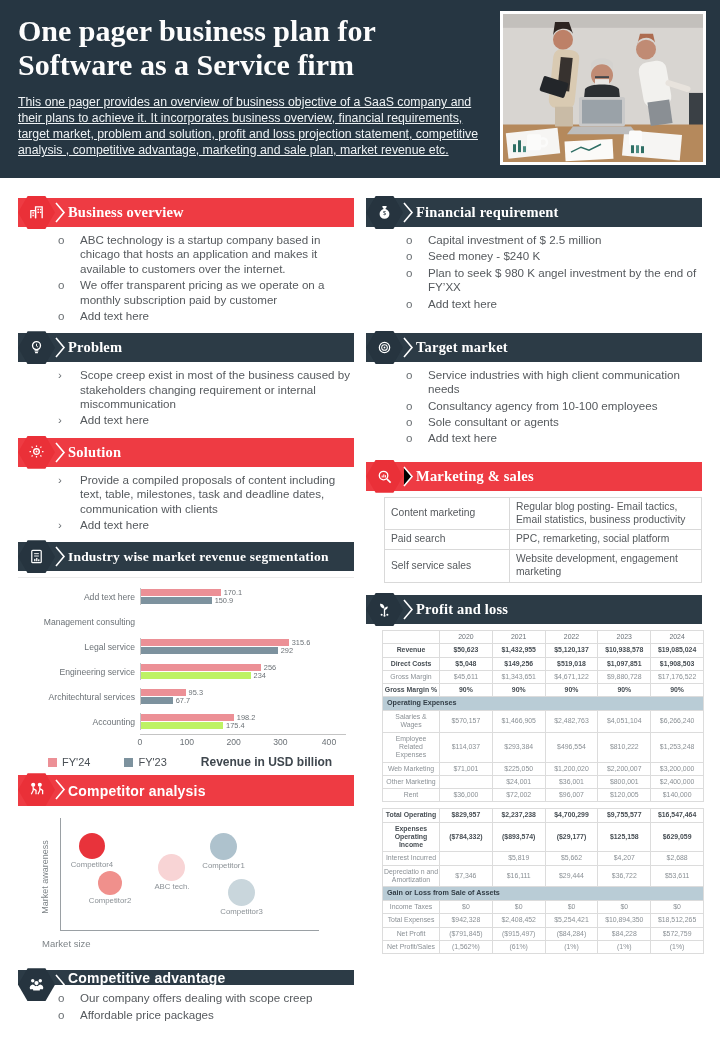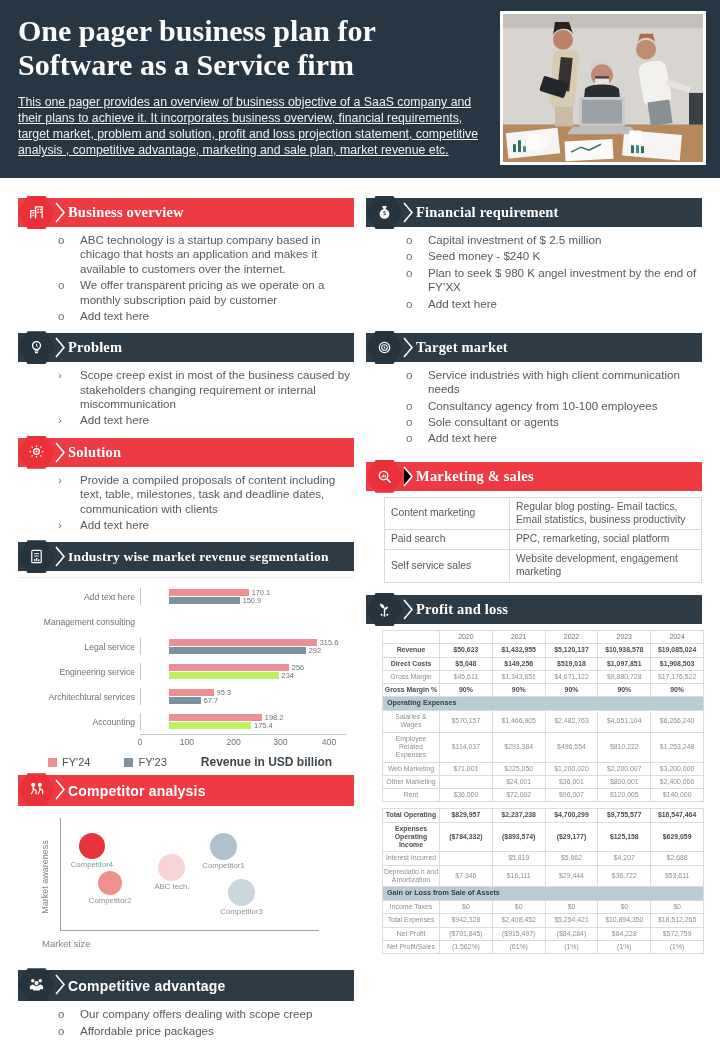--- a/index.html
+++ b/index.html
@@ -36,21 +36,21 @@
   
   .bullets{margin:2px 0 10px 40px;padding:0;list-style:none;font-size:11.6px;
         line-height:1.24;color:#55595d;}
   .bullets li{display:flex;margin-bottom:2px;}
   .bullets .mk{width:22px;flex:none;color:#6a6f73;}
   
   .bar-chart{position:relative;margin:4px 0 6px 0;border-top:1px solid #ececec;padding-top:6px;}
   .bar-row{display:flex;align-items:center;height:25px;}
   .bar-cat{width:122px;flex:none;text-align:right;padding-right:5px;font-size:8.6px;
         color:#6b7176;box-sizing:border-box;}
-  .bar-group{position:relative;width:206px;border-left:1px solid #c4c4c4;padding-left:28px;}
+  .bar-group{position:relative;width:206px;border-left:1px solid #c4c4c4;}
   .bar{position:relative;height:7px;margin:1px 0;}
   .bar .bar-val{position:absolute;left:100%;margin-left:3px;top:-1px;font-size:7.4px;
         color:#6b7176;white-space:nowrap;}
   .bar-axis{position:relative;height:14px;margin-left:122px;width:206px;
         border-top:1px solid #c4c4c4;}
   .bar-axis span{position:absolute;top:2px;transform:translateX(-50%);font-size:8.6px;color:#6b7176;}
   .bar-legend{display:flex;align-items:center;margin:6px 0 0 30px;font-size:11px;color:#4a5056;}
   .bar-legend .sq{width:9px;height:9px;margin-right:5px;}
   .bar-legend .lg{margin-right:34px;display:flex;align-items:center;}
   .bar-legend .cap{font-weight:700;font-size:12px;color:#3f474e;}
@@ -370,21 +370,21 @@
             <div class="bubble" style="height: 27px; width: 27px; left: 97.44px; top: 35.78px; background: rgb(248, 212, 213);"></div>
             <div class="bubble-lab" style="left: 110.94px; top: 63.78px;">ABC tech.</div>
             <div class="bubble" style="height: 27px; width: 27px; left: 149.04px; top: 14.5px; background: rgb(174, 194, 205);"></div>
             <div class="bubble-lab" style="left: 162.54px; top: 42.5px;">Competitor1</div>
             <div class="bubble" style="height: 27px; width: 27px; left: 167.1px; top: 60.42px; background: rgb(201, 214, 220);"></div>
             <div class="bubble-lab" style="left: 180.6px; top: 88.42px;">Competitor3</div>
           </div>
         <div class="bubble-xlab">Market size</div>
       </div>
 
-      <div class="banner dark" style="height:31px;">
+      <div class="banner dark" style="height:15px;">
         <span class="badge">
           <svg class="icon-svg" width="17" height="17" viewBox="0 0 18 18">
               <g fill="#ffffff">
                 <circle cx="5" cy="5" r="1.8"></circle>
                 <circle cx="13" cy="5" r="1.8"></circle>
                 <circle cx="9" cy="7.5" r="2.2"></circle>
                 <path d="M2 12c0-2 2.5-3 3-3s3 1 3 3v2H2z"></path>
                 <path d="M10 12c0-2 2.5-3 3-3s3 1 3 3v2h-6z"></path>
                 <path d="M5.5 14c0-2.4 2.8-3.6 3.5-3.6s3.5 1.2 3.5 3.6v1.4h-7z"></path>
               </g>

